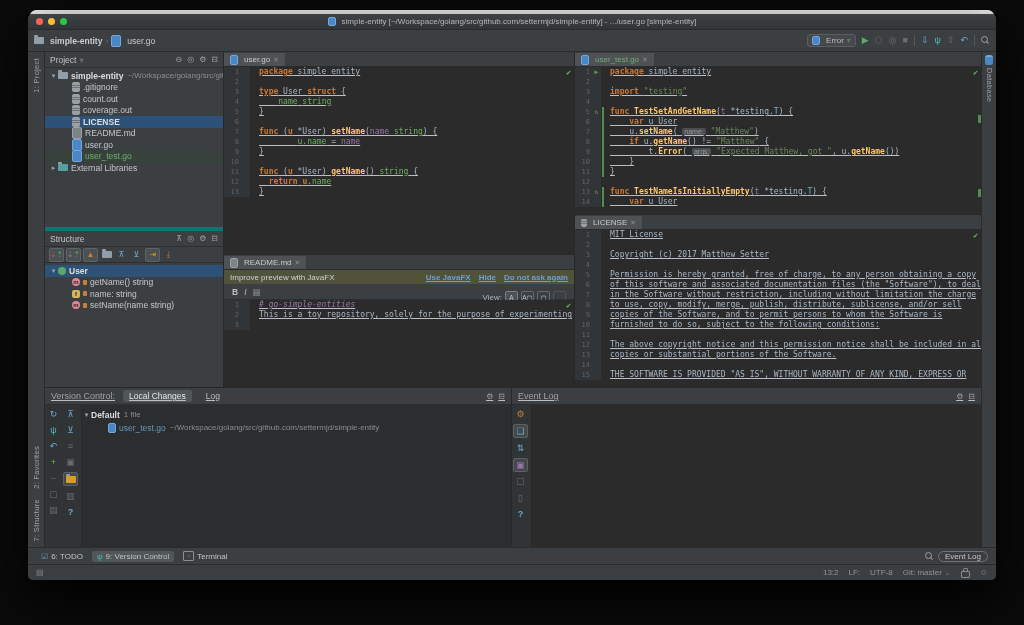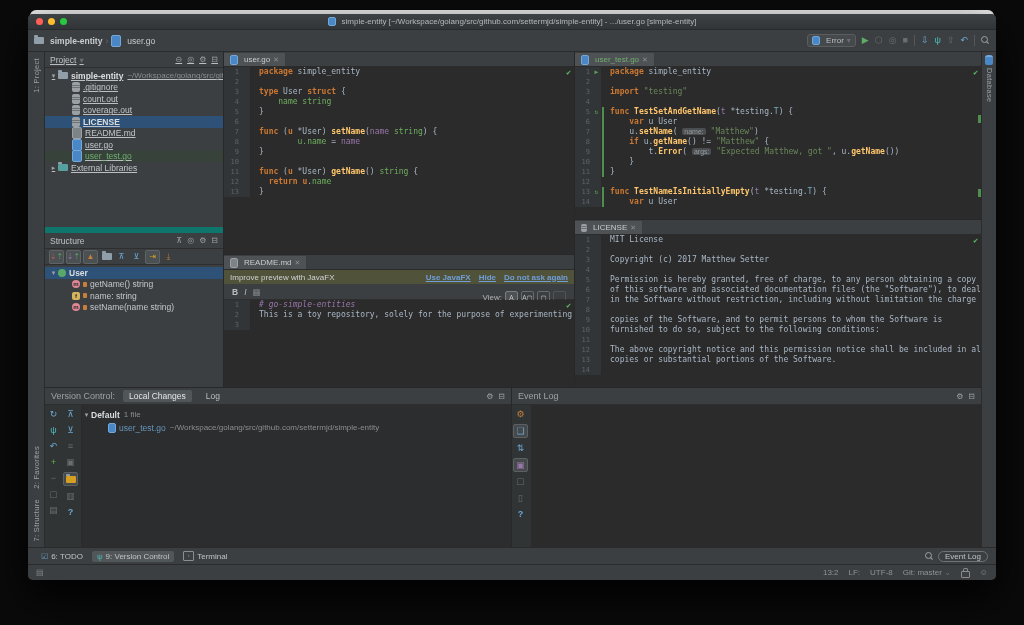--- a/index.html
+++ b/index.html
@@ -37,21 +37,21 @@
   .upper{height:335px;display:flex;min-height:0;border-bottom:1px solid #282828;}
   .lower{flex:1 1 auto;display:flex;min-height:0;}
 
   
   .panel-hd{height:15px;background:#3c3f41;border-bottom:1px solid #2e2e2e;display:flex;align-items:center;
     padding:0 5px;font-size:8.5px;color:#c0c3c6;flex:0 0 auto;}
   .hd-icons{margin-left:auto;display:flex;gap:5px;color:#9da1a4;font-size:8px;align-items:center;}
 
   
   .leftcol{width:178px;flex:0 0 auto;display:flex;flex-direction:column;border-right:1px solid #282828;background:#3c3f41;min-height:0;}
-  .proj{height:175px;display:flex;flex-direction:column;border-bottom:6px solid #0f766e;text-decoration:underline;}
+  .proj{height:175px;display:flex;flex-direction:column;border-bottom:4px solid #0f766e;}
   .struct{flex:1;display:flex;flex-direction:column;min-height:0;}
   .tree{flex:1;overflow:hidden;padding-top:2px;}
   .trow{display:flex;align-items:center;height:11.5px;font-size:8.5px;color:#c3c7ca;white-space:nowrap;}
   .trow .arrow{width:9px;color:#9da1a4;font-size:7px;text-align:center;flex:0 0 auto;}
   .trow.sel{background:#2d5177;}
   .trow.added-bg{background:#37423a;}
   .trow .suffix{color:#8a8e91;margin-left:4px;font-size:8px;}
   .trow .lbl.green{color:#6faf6f;}
   .trow .lbl.b{font-weight:bold;color:#dadde0;}
   .struct-toolbar{height:15px;background:#3c3f41;border-bottom:1px solid #2e2e2e;display:flex;align-items:center;gap:2px;padding:0 4px;flex:0 0 auto;}
@@ -79,21 +79,21 @@
   .tab{height:13px;display:flex;align-items:center;gap:3px;padding:0 6px;background:#4e5254;font-size:8px;color:#c8ccce;border-right:1px solid #3a3d3f;}
   .tab .x{color:#8a8e90;font-size:7px;}
   .tab .green{color:#6faf6f;}
   .editor{position:relative;background:#2b2b2b;flex:1 1 auto;overflow:hidden;
     font-family:"DejaVu Sans Mono","Liberation Mono",monospace;font-size:8px;}
   .cl{display:flex;height:10px;line-height:10px;white-space:pre;}
   .ln{width:15px;text-align:right;color:#606366;background:#323537;font-size:7px;flex:0 0 auto;padding-right:2px;}
   .gic{width:9px;background:#323537;flex:0 0 auto;font-size:6.5px;line-height:10px;color:#5c9e54;text-align:center;border-right:1px solid #2a2a2a;}
   .chg{width:2px;flex:0 0 auto;}
   .chg.on{background:#4e8f4e;}
-  .code{padding-left:6px;}
+  .code{padding-left:6px;text-decoration:underline;}
   .c-k{color:#cc7832;font-weight:bold;}
   .c-p{color:#a9b7c6;}
   .c-s{color:#6a8759;}
   .c-f{color:#ffc66d;font-weight:bold;}
   .c-g{color:#6faf5f;}
   .c-pr{color:#9876aa;}
   .c-ty{color:#6fafbd;}
   .c-cm{color:#9876aa;font-style:italic;}
   .c-h{background:#4b4e50;color:#949a9e;border-radius:2px;padding:0 2px;font-size:7px;font-family:"Liberation Sans",sans-serif;}
   .okmark{position:absolute;top:1px;right:3px;color:#5fb865;font-size:8px;}
@@ -103,21 +103,21 @@
   .banner{height:14px;background:#51523a;display:flex;align-items:center;padding:0 6px;font-size:8px;color:#cfd2d4;flex:0 0 auto;}
   .banner .links{margin-left:auto;display:flex;gap:8px;}
   .blink{color:#6f9fd8;text-decoration:underline;font-weight:bold;}
   .mdbar{height:15px;background:#3c3f41;border-bottom:1px solid #2e2e2e;display:flex;align-items:center;gap:6px;padding:0 8px;flex:0 0 auto;font-size:8.5px;}
   .viewgrp{margin-left:auto;display:flex;align-items:center;gap:3px;color:#aeb2b5;font-size:8px;margin-top:12px;}
   .vbox{width:11px;height:11px;border:1px solid #666a6c;border-radius:2px;display:flex;align-items:center;justify-content:center;font-size:6.5px;color:#c3c7ca;}
   .vbox.on{background:#4e5254;border-color:#7a7e80;}
 
   
   .vcs{width:466px;flex:0 0 auto;display:flex;flex-direction:column;border-right:1px solid #282828;background:#2b2d2e;min-width:0;}
-  .vcs-hd{height:16px;background:#3c3f41;border-bottom:1px solid #2e2e2e;display:flex;align-items:center;gap:8px;padding:0 6px;flex:0 0 auto;}
+  .vcs-hd{height:16px;background:#3c3f41;border-bottom:1px solid #2e2e2e;display:flex;align-items:center;gap:8px;padding:0 6px;flex:0 0 auto;text-decoration:underline;}
   .vtab{padding:1px 6px;border-radius:2px;font-size:8.5px;}
   .vtab.on{background:#515658;color:#e4e6e8;}
   .vcs-body{flex:1;display:flex;min-height:0;}
   .icol{width:36px;background:#313435;border-right:1px solid #2a2a2a;display:flex;flex:0 0 auto;padding-top:3px;}
   .icolc{width:17px;display:flex;flex-direction:column;align-items:center;gap:4px;font-size:9px;}
   .ibtn{width:13px;height:12px;display:flex;align-items:center;justify-content:center;border-radius:2px;font-size:9px;}
   .ibtn.on{background:#46494b;border:1px solid #5c6062;}
   .vcs-tree{flex:1;padding-top:3px;font-size:8.5px;}
   .elog{flex:1;display:flex;flex-direction:column;background:#2b2b2b;min-width:0;}
   .elog-body{flex:1;display:flex;min-height:0;}
@@ -431,27 +431,28 @@
             </div>
             <div class="editor">
               <span class="okmark">✔</span>
             <div class="cl"><span class="ln">1</span><span class="gic"></span><span class="chg"></span><span class="code"><span class="c-p">MIT License</span></span></div>
                 <div class="cl"><span class="ln">2</span><span class="gic"></span><span class="chg"></span><span class="code"></span></div>
                 <div class="cl"><span class="ln">3</span><span class="gic"></span><span class="chg"></span><span class="code"><span class="c-p">Copyright (c) 2017 Matthew Setter</span></span></div>
                 <div class="cl"><span class="ln">4</span><span class="gic"></span><span class="chg"></span><span class="code"></span></div>
                 <div class="cl"><span class="ln">5</span><span class="gic"></span><span class="chg"></span><span class="code"><span class="c-p">Permission is hereby granted, free of charge, to any person obtaining a copy</span></span></div>
                 <div class="cl"><span class="ln">6</span><span class="gic"></span><span class="chg"></span><span class="code"><span class="c-p">of this software and associated documentation files (the "Software"), to deal</span></span></div>
                 <div class="cl"><span class="ln">7</span><span class="gic"></span><span class="chg"></span><span class="code"><span class="c-p">in the Software without restriction, including without limitation the charge</span></span></div>
-                <div class="cl"><span class="ln">8</span><span class="gic"></span><span class="chg"></span></div>
+                <div class="cl"><span class="ln">8</span><span class="gic"></span><span class="chg"></span><span class="code"><span class="c-p">to use, copy, modify, merge, publish, distribute, sublicense, and/or sell</span></span></div>
                 <div class="cl"><span class="ln">9</span><span class="gic"></span><span class="chg"></span><span class="code"><span class="c-p">copies of the Software, and to permit persons to whom the Software is</span></span></div>
                 <div class="cl"><span class="ln">10</span><span class="gic"></span><span class="chg"></span><span class="code"><span class="c-p">furnished to do so, subject to the following conditions:</span></span></div>
                 <div class="cl"><span class="ln">11</span><span class="gic"></span><span class="chg"></span><span class="code"></span></div>
                 <div class="cl"><span class="ln">12</span><span class="gic"></span><span class="chg"></span><span class="code"><span class="c-p">The above copyright notice and this permission notice shall be included in al</span></span></div>
                 <div class="cl"><span class="ln">13</span><span class="gic"></span><span class="chg"></span><span class="code"><span class="c-p">copies or substantial portions of the Software.</span></span></div>
                 <div class="cl"><span class="ln">14</span><span class="gic"></span><span class="chg"></span><span class="code"></span></div>
+                <div class="cl"><span class="ln">15</span><span class="gic"></span><span class="chg"></span><span class="code"><span class="c-p">THE SOFTWARE IS PROVIDED "AS IS", WITHOUT WARRANTY OF ANY KIND, EXPRESS OR</span></span></div>
               </div>
           </div>
         </div>
 
         <div class="lower">
           <div class="vcs">
             <div class="vcs-hd">
               <span style="color:#9da1a4">Version Control:</span>
               <span class="vtab on">Local Changes</span>
               <span class="vtab">Log</span>

